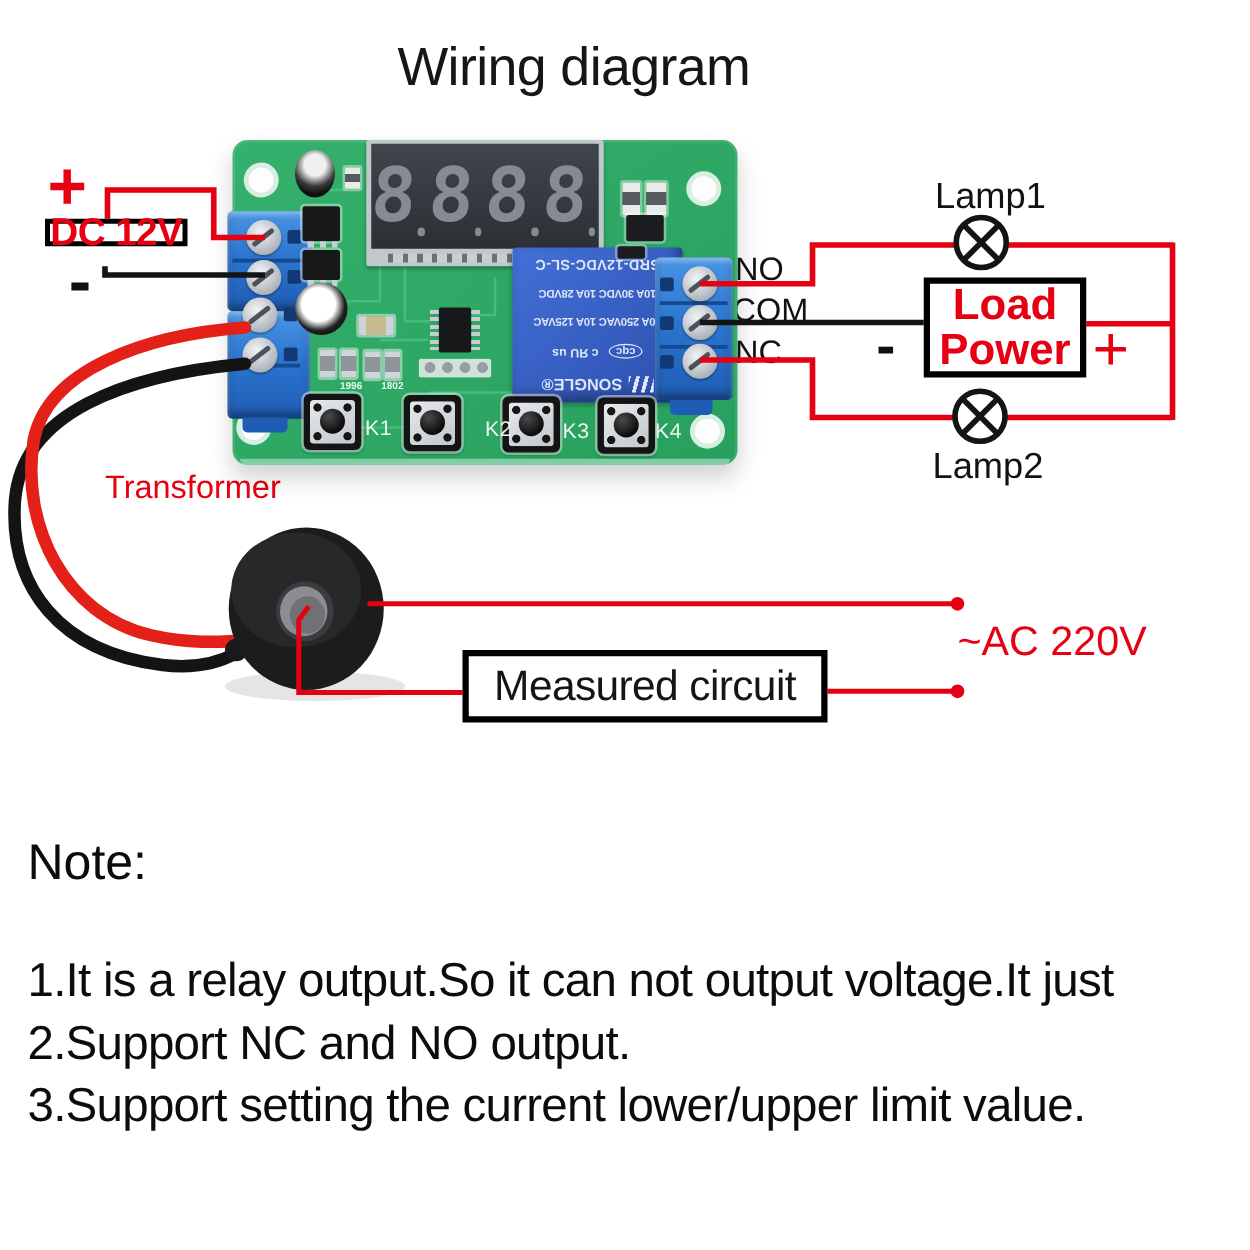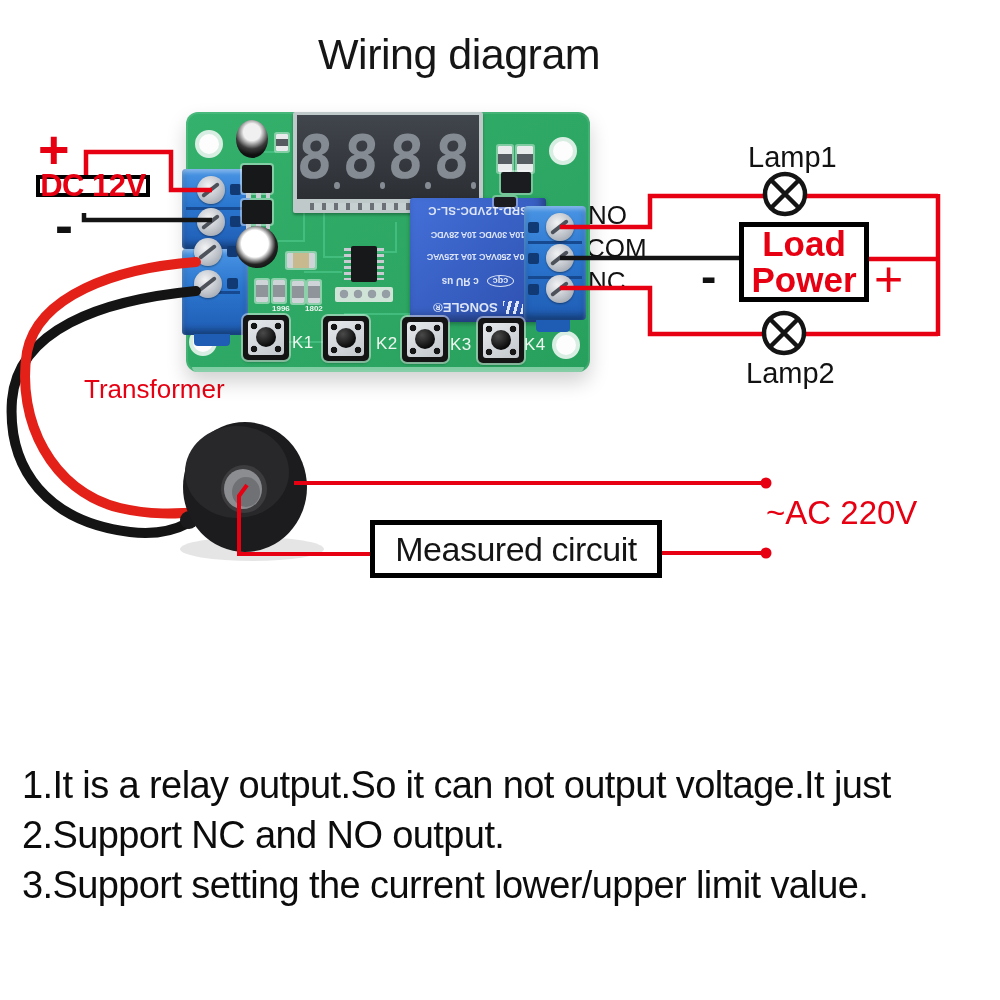--- a/index.html
+++ b/index.html
@@ -233,21 +233,21 @@
         <div class="btn-top">
           <div class="btn-plunger"></div>
         </div>
       </div>
     <div class="abs btn" style="left:292px;top:206px;">
         <div class="btn-top">
           <div class="btn-plunger"></div>
         </div>
       </div>
     <div class="abs klabel" style="left:106px;top:221px;">K1</div>
-    <div class="abs klabel" style="left:190px;top:222px;">K2</div>
+    <div class="abs klabel" style="left:202px;top:222px;">K2</div>
     <div class="abs klabel" style="left:264px;top:223px;">K3</div>
     <div class="abs klabel" style="left:338px;top:223px;">K4</div>
 
     <div class="abs pcb-edge"></div>
   </div>
 
   <svg class="abs overlay" width="1000" height="1000" viewBox="0 0 1000 1000">
 
     <path class="wb" stroke-width="10" stroke-linecap="round" d="M196 291 C 100 300, 18 330, 12 400 C 7 470, 48 522, 130 532 C 155 535, 175 530, 188 523"></path>
     <path stroke="#e32119" stroke-width="10" stroke-linecap="round" fill="none" d="M196 262 C 115 268, 38 296, 27 352 C 16 420, 52 492, 120 508 C 150 515, 175 514, 200 512"></path>
@@ -307,17 +307,18 @@
   <div class="abs sign nowrap" style="left:701px;top:249px;font-size:46px;color:#111;">-</div>
   <div class="abs nowrap red" style="left:874px;top:250px;font-size:50px;">+</div>
 
   <div class="abs bigred nowrap" style="left:84px;top:374px;">Transformer</div>
 
   <div class="abs blackbox measbox" style="left:370px;top:520px;">
     <span>Measured circuit</span>
   </div>
   <div class="abs acred nowrap" style="left:766px;top:494px;">~AC 220V</div>
 
+  <div class="abs notehead nowrap" style="left:22px;top:668px;">Note:</div>
   <div class="abs noteline nowrap" style="left:22px;top:732px;margin-top:32px;">1.It is a relay output.So it can not output voltage.It just</div>
   <div class="abs noteline nowrap" style="left:22px;top:814px;">2.Support NC and NO output.</div>
   <div class="abs noteline nowrap" style="left:22px;top:864px;">3.Support setting the current lower/upper limit value.</div>
 
 </div>
 
 </body></html>

